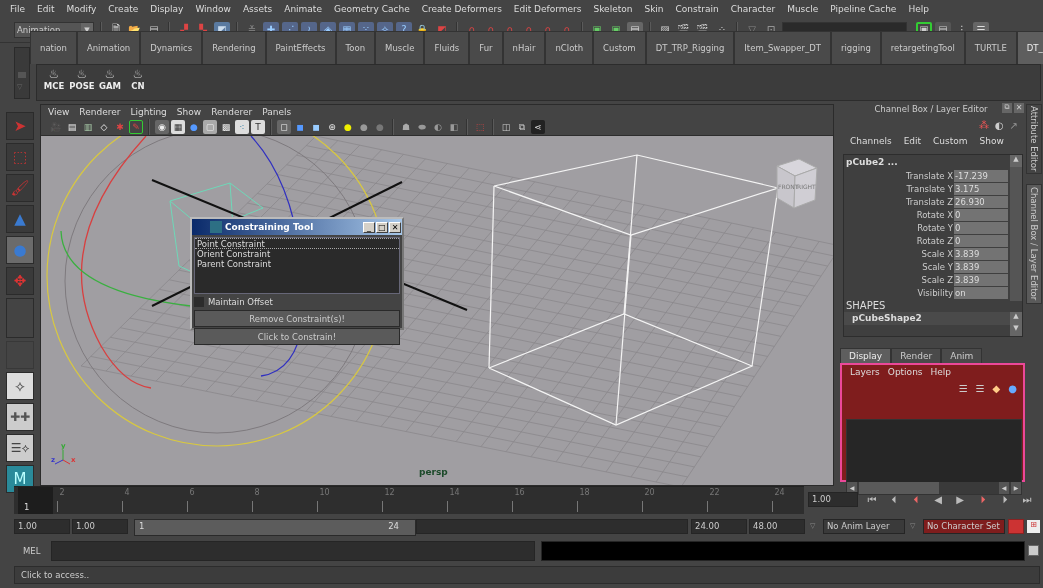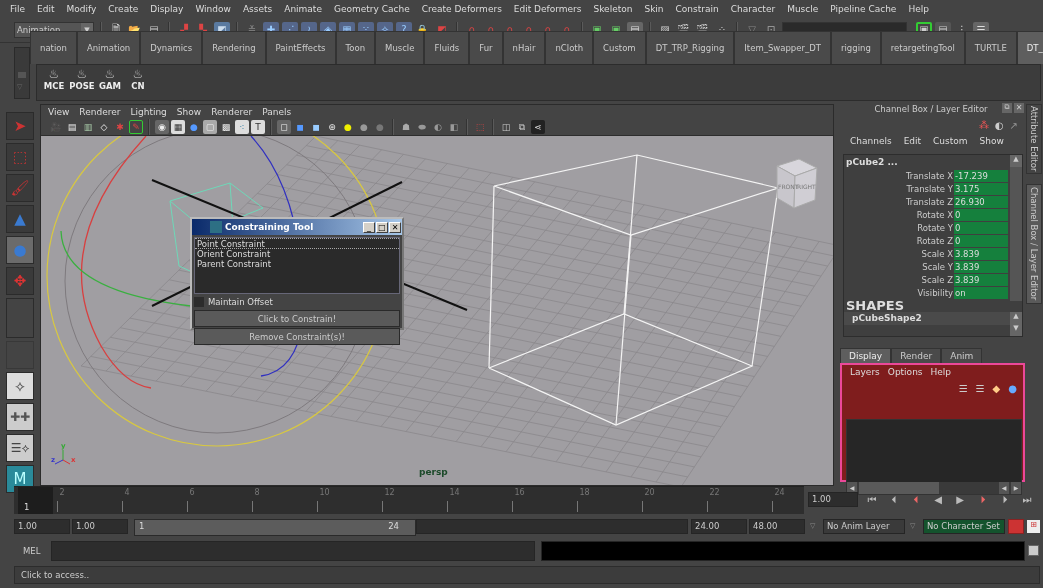--- a/index.html
+++ b/index.html
@@ -41,21 +41,21 @@
 #dlgcheck span{font-size:8.5px;color:#ddd}
 .dlgbtn{margin:1px 2px;height:17px;background:#5a5a5a;border:1px solid #2a2a2a;color:#ccc;font-size:8.5px;display:flex;align-items:center;justify-content:center}
 #cbpanel{left:838px;top:102px;width:186px;height:238px;background:#444}
 #cbheader{height:14px;display:flex;align-items:center;justify-content:center;font-size:8.5px;color:#ccc;position:relative}
 #cbicons{height:18px;display:flex;justify-content:flex-end;align-items:center;gap:6px;padding-right:6px;font-size:10px}
 #cbmenu{height:14px;display:flex;align-items:center;padding-left:6px}
 #cbmenu span{padding:0 6px;font-size:9px;color:#ddd}
 #cblist{position:absolute;left:5px;top:52px;width:180px;height:183px;background:#3f3f3f;border:1px solid #2d2d2d}
 .cbrow{display:flex;height:13px;align-items:center}
 .cbrow .lbl{width:110px;text-align:right;padding-right:1px;font-size:8.5px;color:#ccc}
-.cbrow .val{width:54px;height:12px;background:#15803d;font-size:8.5px;color:#ddd;padding-left:1px;line-height:12px}
+.cbrow .val{width:54px;height:12px;background:#737373;font-size:8.5px;color:#ddd;padding-left:1px;line-height:12px}
 .cbscroll{position:absolute;right:0;width:12px;background:#555}
 #sidetabs{left:1026px;top:104px;width:17px;height:378px}
 .vtab{width:16px;background:#555;color:#ccc;font-size:8.5px;writing-mode:vertical-rl;display:flex;align-items:center;justify-content:center;border:1px solid #333}
 #layerpanel{left:840px;top:348px;width:185px;height:134px}
 .ltabs{display:flex;height:15px}
 .ltab{padding:0 8px;background:#4a4a4a;border:1px solid #333;border-bottom:none;font-size:9px;color:#ccc;display:flex;align-items:center}
 .ltab.active{background:#5e5e5e;color:#eee}
 #timeslider{left:14px;top:486px;width:790px;height:28px;background:#2e2e2e;border-top:1px solid #222}
 .tick{position:absolute;bottom:2px;width:1px;height:11px;background:#777}
 .ticklbl{position:absolute;top:1px;font-size:8px;color:#777}
@@ -341,22 +341,22 @@
   </div>
   <div id="dlglist">
     <div class="sel">Point Constraint</div>
     <div>Orient Constraint</div>
     <div>Parent Constraint</div>
   </div>
   <div id="dlgcheck">
     <div class="box"></div>
     <span>Maintain Offset</span>
   </div>
+  <div class="dlgbtn">Remove Constraint(s)!</div>
   <div class="dlgbtn">Click to Constrain!</div>
-  <div class="dlgbtn">Remove Constraint(s)!</div>
 </div>
 
 <div id="cbpanel" class="abs">
   <div id="cbheader">
     <span>Channel Box / Layer Editor</span>
     <span style="position:absolute;right:12px;top:1px;width:10px;height:10px;background:#666;font-size:7px;text-align:center">⧉</span>
     <span style="position:absolute;right:0;top:1px;width:10px;height:10px;background:#666;font-size:8px;text-align:center;line-height:10px">✕</span>
   </div>
   <div id="cbicons">
     <span style="color:#e55">⁂</span>
@@ -406,21 +406,21 @@
         </div>
         <div class="cbrow">
           <span class="lbl">Scale Z</span>
           <span class="val">3.839</span>
         </div>
         <div class="cbrow">
           <span class="lbl">Visibility</span>
           <span class="val">on</span>
         </div>
       </div>
-    <div style="font-weight:bold;font-size:13px;color:#ddd;padding-left:2px;height:13px;line-height:13px">SHAPES</div>
+    <div style="font-weight:normal;font-size:10px;color:#ddd;padding-left:2px;height:13px;line-height:13px">SHAPES</div>
     <div style="font-weight:bold;font-size:9px;color:#ddd;padding-left:8px;height:13px;line-height:13px;background:#4a4a4a;width:166px">pCubeShape2</div>
     <div class="cbscroll" style="top:0;height:146px">
       <div style="height:12px;background:#666;color:#ccc;font-size:7px;text-align:center">▲</div>
     </div>
     <div class="cbscroll" style="top:157px;height:24px">
       <div style="height:12px;background:#666;color:#ccc;font-size:7px;text-align:center">▲</div>
       <div style="height:12px;background:#666;color:#ccc;font-size:7px;text-align:center">▼</div>
     </div>
   </div>
 </div>
@@ -505,21 +505,21 @@
 <div id="rangeslider" class="abs">
   <span style="position:absolute;left:4px;top:1px;font-size:8.5px;color:#ddd">1</span>
   <span style="position:absolute;right:16px;top:1px;font-size:8.5px;color:#ddd">24</span>
 </div>
 <div class="field" style="left:416px;top:519px;width:272px;background:#2d2d2d"></div>
 <div class="field" style="left:691px;top:519px;width:56px">24.00</div>
 <div class="field" style="left:749px;top:519px;width:56px">48.00</div>
 <span class="abs" style="left:810px;top:522px;color:#888;font-size:7px">▽</span>
 <div class="field" style="left:823px;top:519px;width:82px;background:#3a3a3a">No Anim Layer</div>
 <span class="abs" style="left:910px;top:522px;color:#888;font-size:7px">▽</span>
-<div class="field" style="left:923px;top:519px;width:82px;background:#14532d">No Character Set</div>
+<div class="field" style="left:923px;top:519px;width:82px;background:#7f1d1d">No Character Set</div>
 <div class="abs" style="left:1008px;top:519px;width:16px;height:15px;background:#c33;border:1px solid #822"></div>
 <div class="abs" style="left:1027px;top:520px;width:13px;height:13px;background:#eee;color:#c33;font-size:8px;text-align:center">⊞</div>
 
 <div id="melrow" class="abs">
   <span style="position:absolute;left:23px;top:6px;font-size:8.5px;color:#ccc">MEL</span>
   <div style="position:absolute;left:51px;top:1px;width:484px;height:20px;background:#2d2d2d;border:1px solid #252525"></div>
   <div style="position:absolute;left:541px;top:1px;width:484px;height:20px;background:#000;border:1px solid #252525"></div>
   <div style="position:absolute;left:1028px;top:5px;width:11px;height:11px;background:#ccc;border:1px solid #666"></div>
 </div>
 <div id="helpline" class="abs">Click to access..</div>

